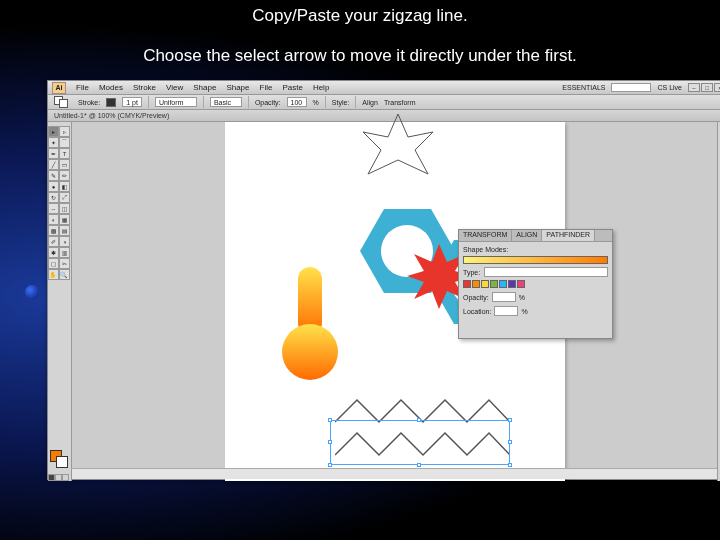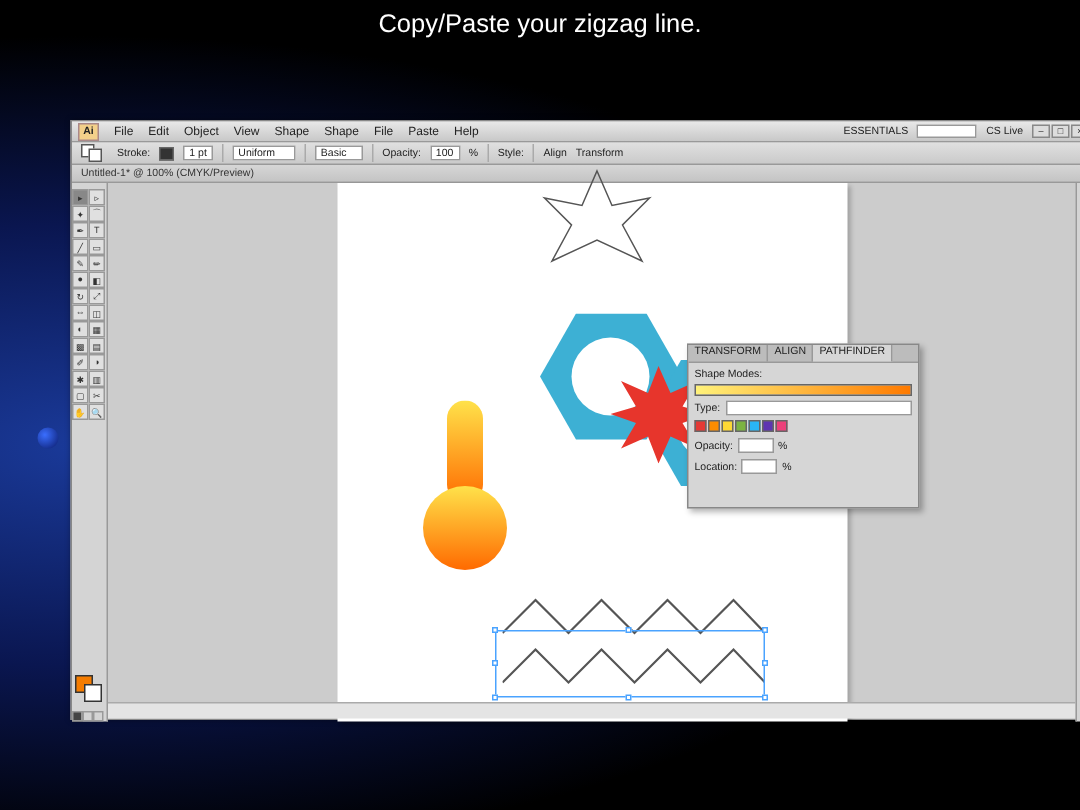--- a/index.html
+++ b/index.html
@@ -202,30 +202,31 @@
 .slider-row { display:flex; align-items:center; gap:3px; margin-top:4px; }
 </style>
 </head>
 <body>
 
 <div class="slide-bg"></div>
 <div class="bullet"></div>
 
 <div class="instructions">
   <div class="line1">Copy/Paste your zigzag line.</div>
+  <div class="line2">Choose the select arrow to move it directly under the first.</div>
 </div>
 
 <div class="app-window">
 
   <div class="titlebar">
     <div class="ai-logo">Ai</div>
     <div class="menubar">
       <span>File</span>
-      <span>Edit</span>
-      <span>Object</span>
+      <span>Modes</span>
+      <span>Stroke</span>
       <span>View</span>
       <span>Shape</span>
       <span>Shape</span>
       <span>File</span>
       <span>Paste</span>
       <span>Help</span>
     </div>
     <div class="top-right">
       <span>ESSENTIALS</span>
       <div class="search-box"></div>

